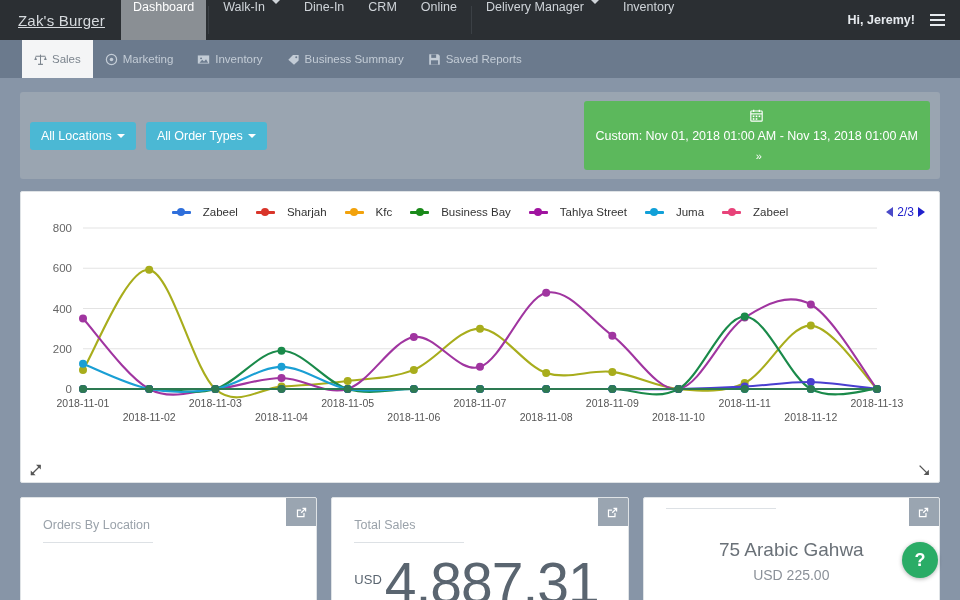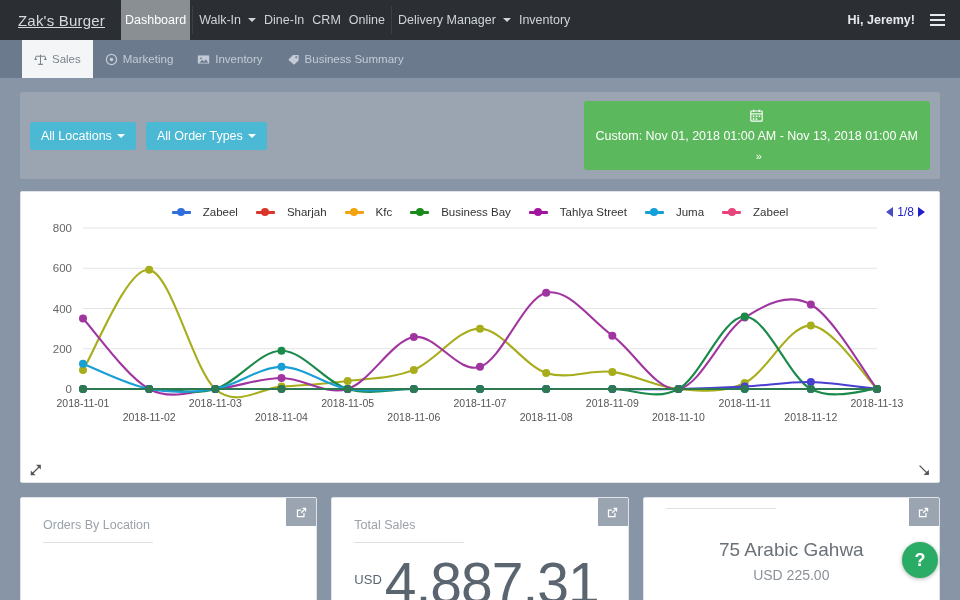--- a/index.html
+++ b/index.html
@@ -15,21 +15,21 @@
   .topnav {
     height:40px; background:#2b2f33; display:flex; align-items:stretch;
     color:#cfd4d9; position:relative;
   }
   .brand {
     display:flex; align-items:center; padding:0 16px 0 18px;
     font-size:15px; color:#d6dade; letter-spacing:.2px; font-weight:400;text-decoration:underline;
   }
   .nav-items { display:flex; align-items:stretch; }
   .nav-item {
-    display:flex; align-items:center; padding:0 4px;
+    display:flex; padding:0 12px;
     font-size:12.5px; color:#cfd4d9; cursor:pointer; white-space:nowrap;
   }
   .nav-item.active { background:#8a8f94; color:#ffffff; }
   .nav-item .caret {
     display:inline-block; margin-left:7px;
     border-left:4px solid transparent; border-right:4px solid transparent;
     border-top:4px solid #cfd4d9;
   }
   .nav-sep { width:1px; background:#3b4045; margin:6px 2px; }
   .nav-right {
@@ -216,20 +216,30 @@
       <span>Inventory</span>
     </div>
     <div class="subtab">
       <span style="display: flex; color: currentcolor;">
         <svg width="13" height="13" viewBox="0 0 16 16">
           <path d="M1.6 8.2 L7.4 2.6 h6.9 v6.6 L8.6 14.6 z" fill="currentColor"></path>
           <circle cx="11.4" cy="5.2" r="1.25" fill="#6b7a8d"></circle>
         </svg>
       </span>
       <span>Business Summary</span>
+    </div>
+    <div class="subtab">
+      <span style="display: flex; color: currentcolor;">
+        <svg width="13" height="13" viewBox="0 0 16 16">
+          <path d="M1.5 1.5 h11 l2 2 v11 h-13 z" fill="currentColor"></path>
+          <rect x="4" y="1.8" width="6" height="4.2" fill="#6b7a8d"></rect>
+          <rect x="3.6" y="9" width="8.8" height="5.3" fill="#6b7a8d"></rect>
+        </svg>
+      </span>
+      <span>Saved Reports</span>
     </div>
   </div>
 
 <div class="content">
 
   <div class="filterbar">
     <button class="btn-filter">
       <span>All Locations</span><span class="caret"></span>
     </button>
     <button class="btn-filter">
@@ -277,21 +287,21 @@
         <div class="legend-item">
           <span class="legend-swatch" style="background: rgb(17, 160, 216);"></span>
           <span>Juma</span>
         </div>
         <div class="legend-item">
           <span class="legend-swatch" style="background: rgb(232, 67, 122);"></span>
           <span>Zabeel</span>
         </div>
         <div class="legend-pager">
         <span class="tri-l"></span>
-        <span>1/8</span>
+        <span>2/3</span>
         <span class="tri-r"></span>
       </div>
     </div>
 
     <div class="plot-wrap">
       <svg id="plot" width="918" height="215" viewBox="0 0 918 215">
           <line x1="62" y1="171" x2="856" y2="171" stroke="#e3e3e3" stroke-width="1"></line>
           <text x="51" y="175" text-anchor="end" font-size="11.5" fill="#666" font-family="&quot;Liberation Sans&quot;, sans-serif">0</text>
           <line x1="62" y1="130.75" x2="856" y2="130.75" stroke="#e3e3e3" stroke-width="1"></line>
           <text x="51" y="134.75" text-anchor="end" font-size="11.5" fill="#666" font-family="&quot;Liberation Sans&quot;, sans-serif">200</text>

